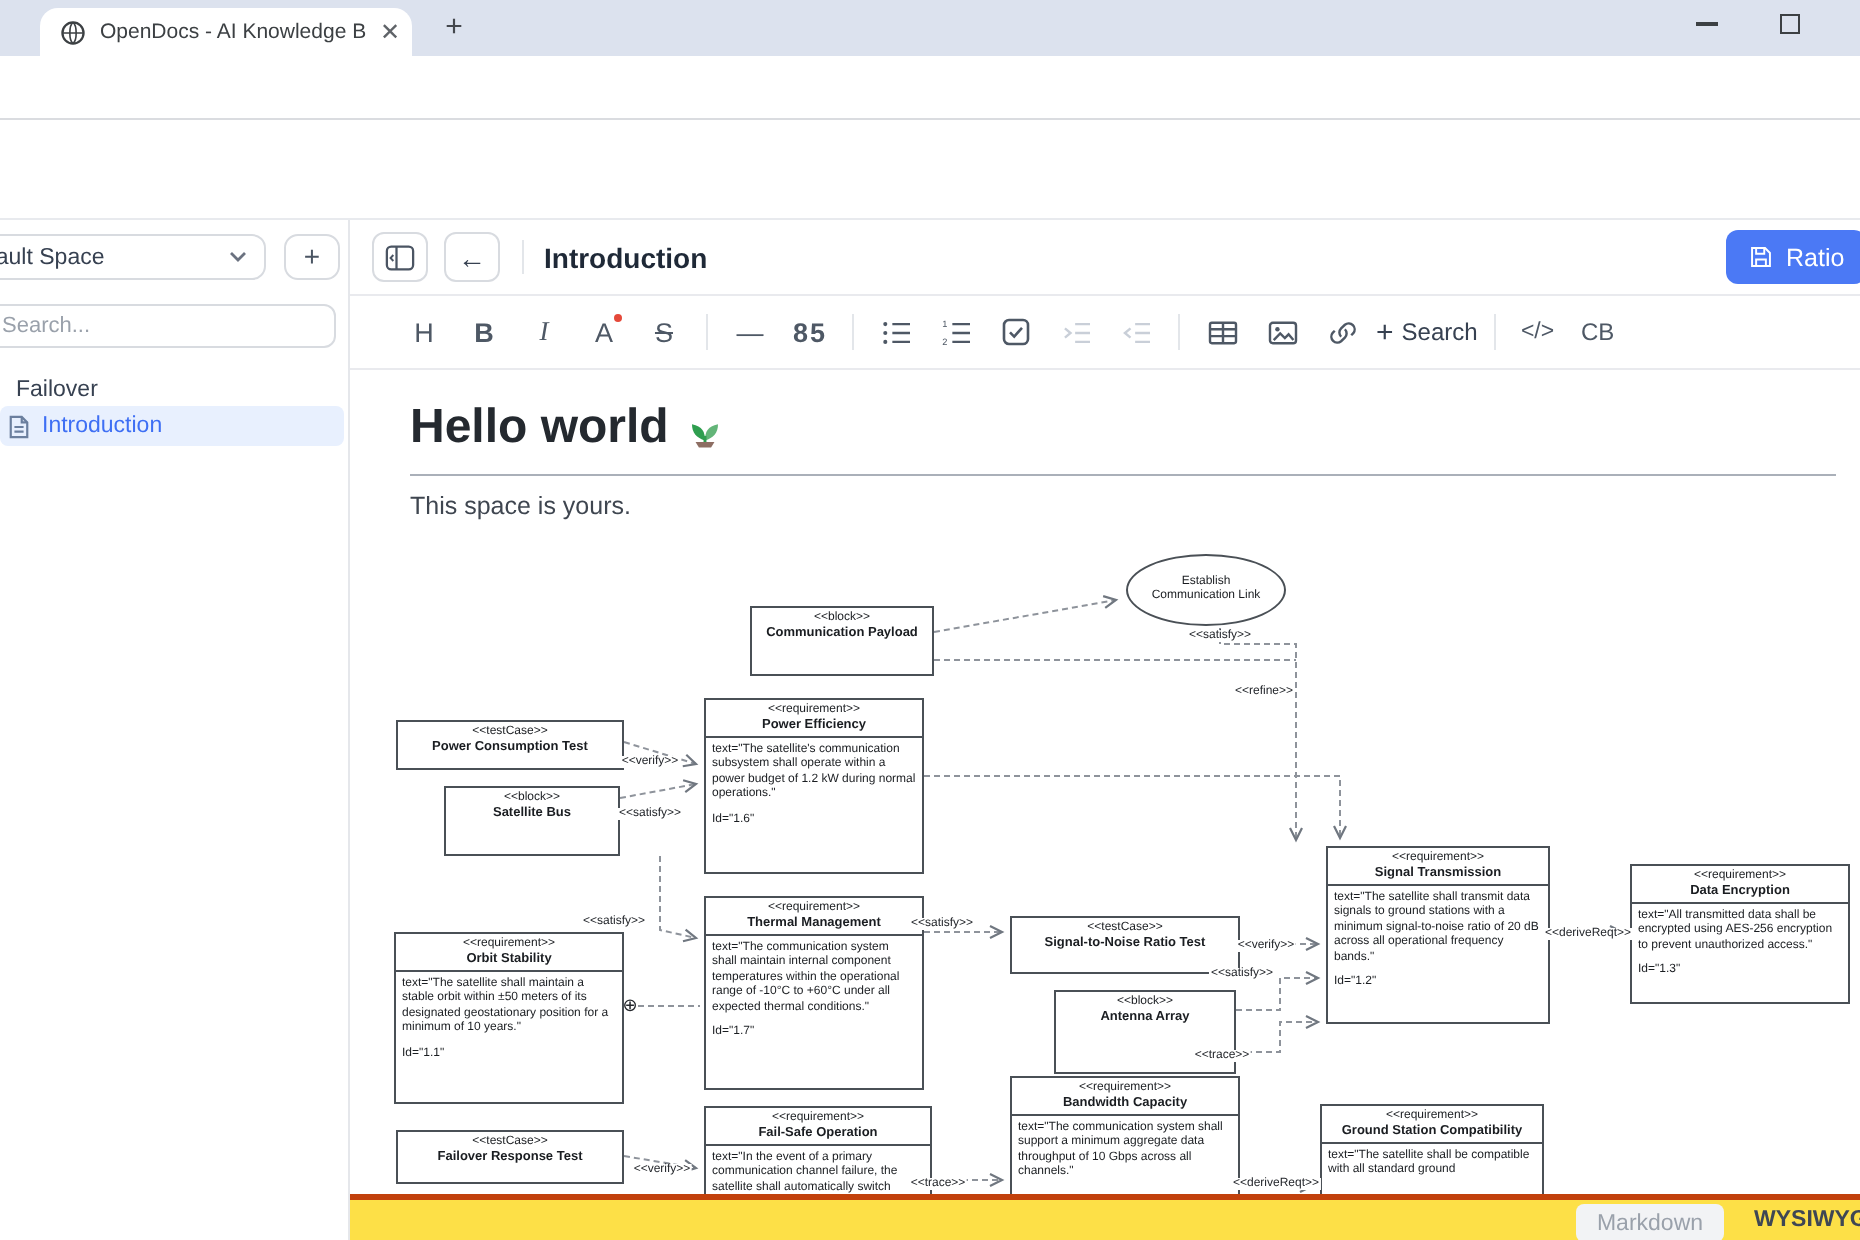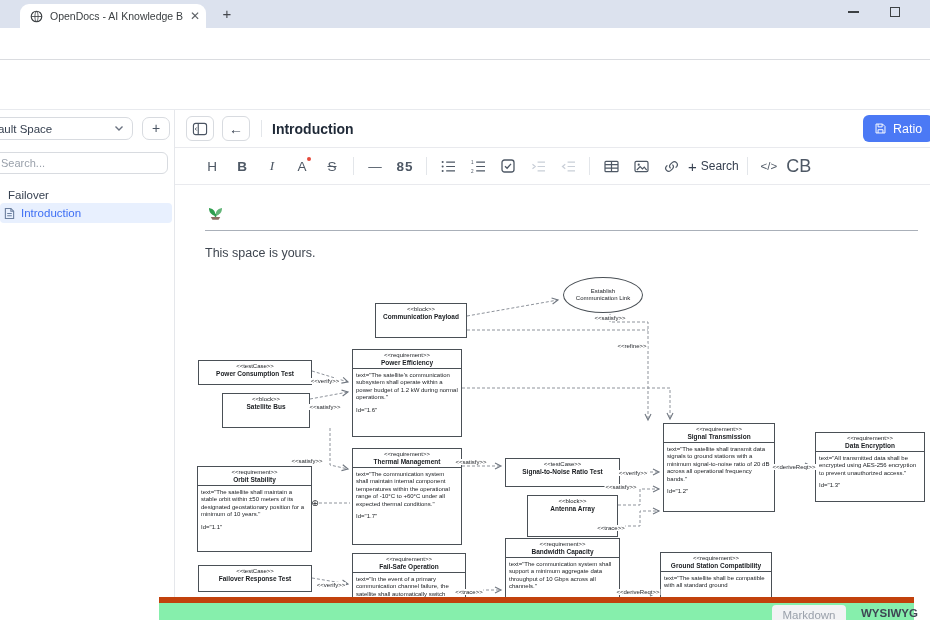--- a/index.html
+++ b/index.html
@@ -69,21 +69,21 @@
   .tbtn.dis svg{stroke:#c9cfd8}
   .tsep{width:1px;height:18px;background:#e3e6ea;margin:0 8px 0 4px;flex:0 0 auto}
   .reddot{position:absolute;top:3px;right:4px;width:4px;height:4px;border-radius:50%;background:#e5493a}
   .insertbtn{display:flex;align-items:center;gap:4px;color:#374151;font-size:12px;margin-right:4px;flex:0 0 auto}
   .insertbtn .plus{font-size:15px;color:#374151}
   
   .docheading{position:absolute;left:205px;top:200px;width:713px;padding-bottom:9px;border-bottom:1px solid #aab0b9;
     font-size:24px;font-weight:bold;color:#24292f;display:flex;align-items:center;gap:8px}
   .docpara{position:absolute;left:205px;top:246px;font-size:12.5px;color:#3f4650}
   
-  .docfooter{position:absolute;left:159px;top:597px;width:755px;height:23px;background:#86efac;border-top:6px solid #c2410c;z-index:5}
+  .docfooter{position:absolute;left:175px;top:597px;width:755px;height:23px;background:#fde047;border-top:3px solid #c2410c;z-index:5}
   .mdtab{position:absolute;left:613px;top:2px;width:74px;height:19px;background:#f2f3f5;border-radius:4px;
     font-size:11.5px;color:#9aa1ab;display:flex;align-items:center;justify-content:center}
   .wystab{position:absolute;left:702px;top:4px;font-size:11.5px;color:#3f4754;font-weight:bold;white-space:nowrap}
   
   .diagram{position:absolute;left:180px;top:268px;width:750px;height:330px;overflow:hidden;background:#fff}
   .diagram svg.edges{position:absolute;left:0;top:0}
   .diagram svg.edges polyline{fill:none;stroke:#8e939b;stroke-width:1;stroke-dasharray:3,2}
   .dnode{position:absolute;background:#fff;border:1px solid #4a5056;color:#1a1d21;overflow:hidden}
   .dhead{text-align:center;padding:2px 1px 1px}
   .dst{font-size:6px;line-height:7px}
@@ -283,24 +283,25 @@
         <path d="M7 10a3.2 3.2 0 0 1 0-4.5L9 3.6a3.2 3.2 0 0 1 4.5 4.5l-1.1 1.1"></path>
         <path d="M9 6a3.2 3.2 0 0 1 0 4.5l-2 1.9a3.2 3.2 0 0 1-4.5-4.5l1.1-1.1"></path>
       </svg>
   </div>
   <div class="insertbtn">
     <span class="plus">+</span>
     <span>Search</span>
   </div>
   <div class="tsep"></div>
   <div class="tbtn" style="font-size:11.5px">&lt;/&gt;</div>
-  <div class="tbtn" style="font-size:18px">CB</div>
+  <div class="tbtn" style="font-size:12px">CB</div>
 </div>
 
 <h1 class="docheading">
+  <span>Hello world</span>
   <span>
     <svg class="ic" width="21" height="21" viewBox="0 0 20 20">
         <path d="M10 15.5c0-4.2 1.2-6.8 6.2-7.8 0 4.2-2.2 6.4-6.2 7.8z" fill="#63b578"></path>
         <path d="M10 15.5c0-4.2-1.2-6.8-6.2-7.8 0 4.2 2.2 6.4 6.2 7.8z" fill="#2f9e4f"></path>
         <path d="M10 16.5v-3.2" stroke="#2f9e4f" stroke-width="1.4"></path>
         <path d="M5.5 16.2h9l-1.6 2.6H7.1z" fill="#8d6e63"></path>
       </svg>
   </span>
 </h1>
 <p class="docpara">This space is yours.</p>

